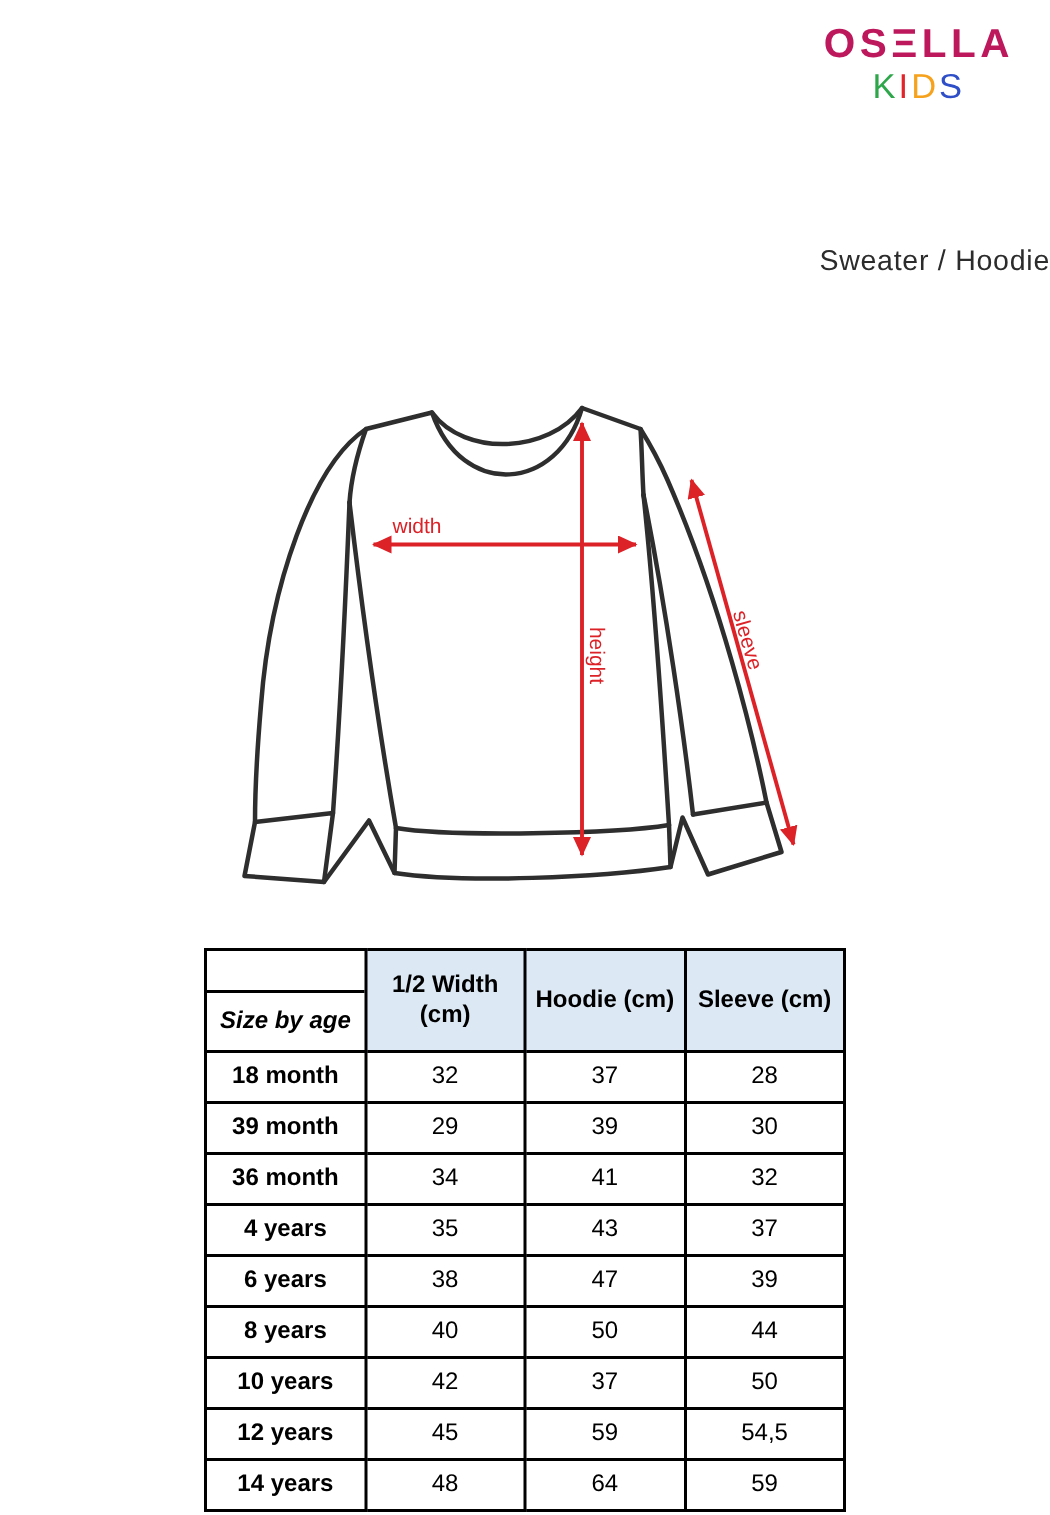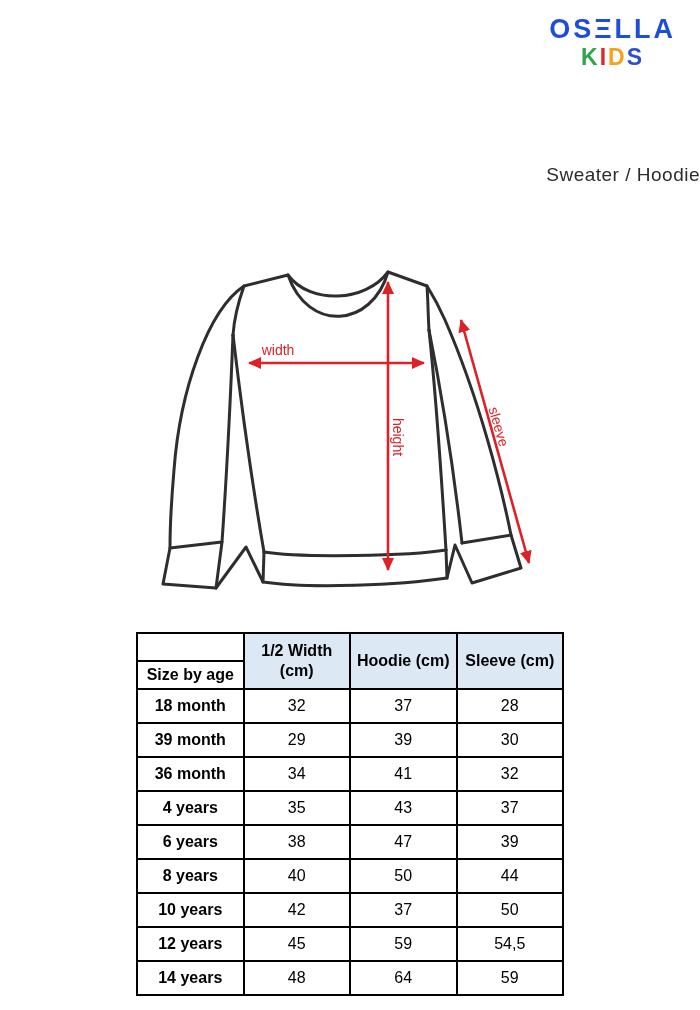--- a/index.html
+++ b/index.html
@@ -2,22 +2,22 @@
 <html><head>
 <meta charset="utf-8">
 <title>Size Guide</title>
 <style>
   html,body{margin:0;padding:0;background:#ffffff;}
   .page{position:relative;width:700px;height:1010px;background:#ffffff;overflow:hidden;
         font-family:"Liberation Sans",sans-serif;color:#000;}
 
   
   .logo{position:absolute;top:16px;right:24px;text-align:center;line-height:1;}
-  .logo .brand{display:block;font-size:27px;font-weight:800;letter-spacing:3px;color:#1d4ed8;}
-  .logo .kids{display:block;margin-top:3px;font-size:23px;font-weight:700;letter-spacing:2px;}
+  .logo .brand{display:block;font-size:27px;font-weight:800;letter-spacing:3px;color:#be185d;}
+  .logo .kids{display:block;margin-top:3px;font-size:23px;font-weight:400;letter-spacing:2px;}
 
   
   .title{position:absolute;top:114px;left:0;width:100%;text-align:center;
          font-size:38px;font-weight:400;letter-spacing:1.5px;color:#161616;}
   .subtitle{position:absolute;top:164px;left:0;width:100%;text-align:right;
          font-size:19px;font-weight:400;letter-spacing:.5px;color:#2c2c2c;}
 
   
   .diagram{position:absolute;left:150px;top:240px;width:420px;height:370px;}
   .garment{fill:#ffffff;stroke:#2e2e2e;stroke-width:3;stroke-linejoin:round;stroke-linecap:round;}
@@ -26,22 +26,22 @@
   .mlabel{fill:#DC2127;font-family:"Liberation Sans",sans-serif;font-size:14px;}
 
   
   .size-table{position:absolute;left:136px;top:632px;width:428px;
               border-collapse:collapse;table-layout:fixed;}
   .size-table th,.size-table td{border:2px solid #000;text-align:center;vertical-align:middle;}
   .size-table th.blue{background:#DCE8F4;font-size:16px;font-weight:700;line-height:1.25;
                       height:54px;padding:0 2px;}
   .size-table th.corner{padding:0;background:#fff;}
   .corner-top{height:26px;border-bottom:2px solid #000;}
-  .corner-bottom{height:26px;display:flex;align-items:center;justify-content:center;
-                 font-size:16px;font-weight:700;}
+  .corner-bottom{height:38px;display:flex;align-items:center;justify-content:center;
+                 font-size:16px;font-weight:700;font-style:italic;}
   .size-table td{height:24px;font-size:16px;font-weight:400;padding:4px;}
   .size-table td.age-cell{font-weight:700;}
 </style>
 </head>
 <body>
 
 <div class="page">
 
   <div class="logo">
     <span class="brand">OSΞLLA</span>

